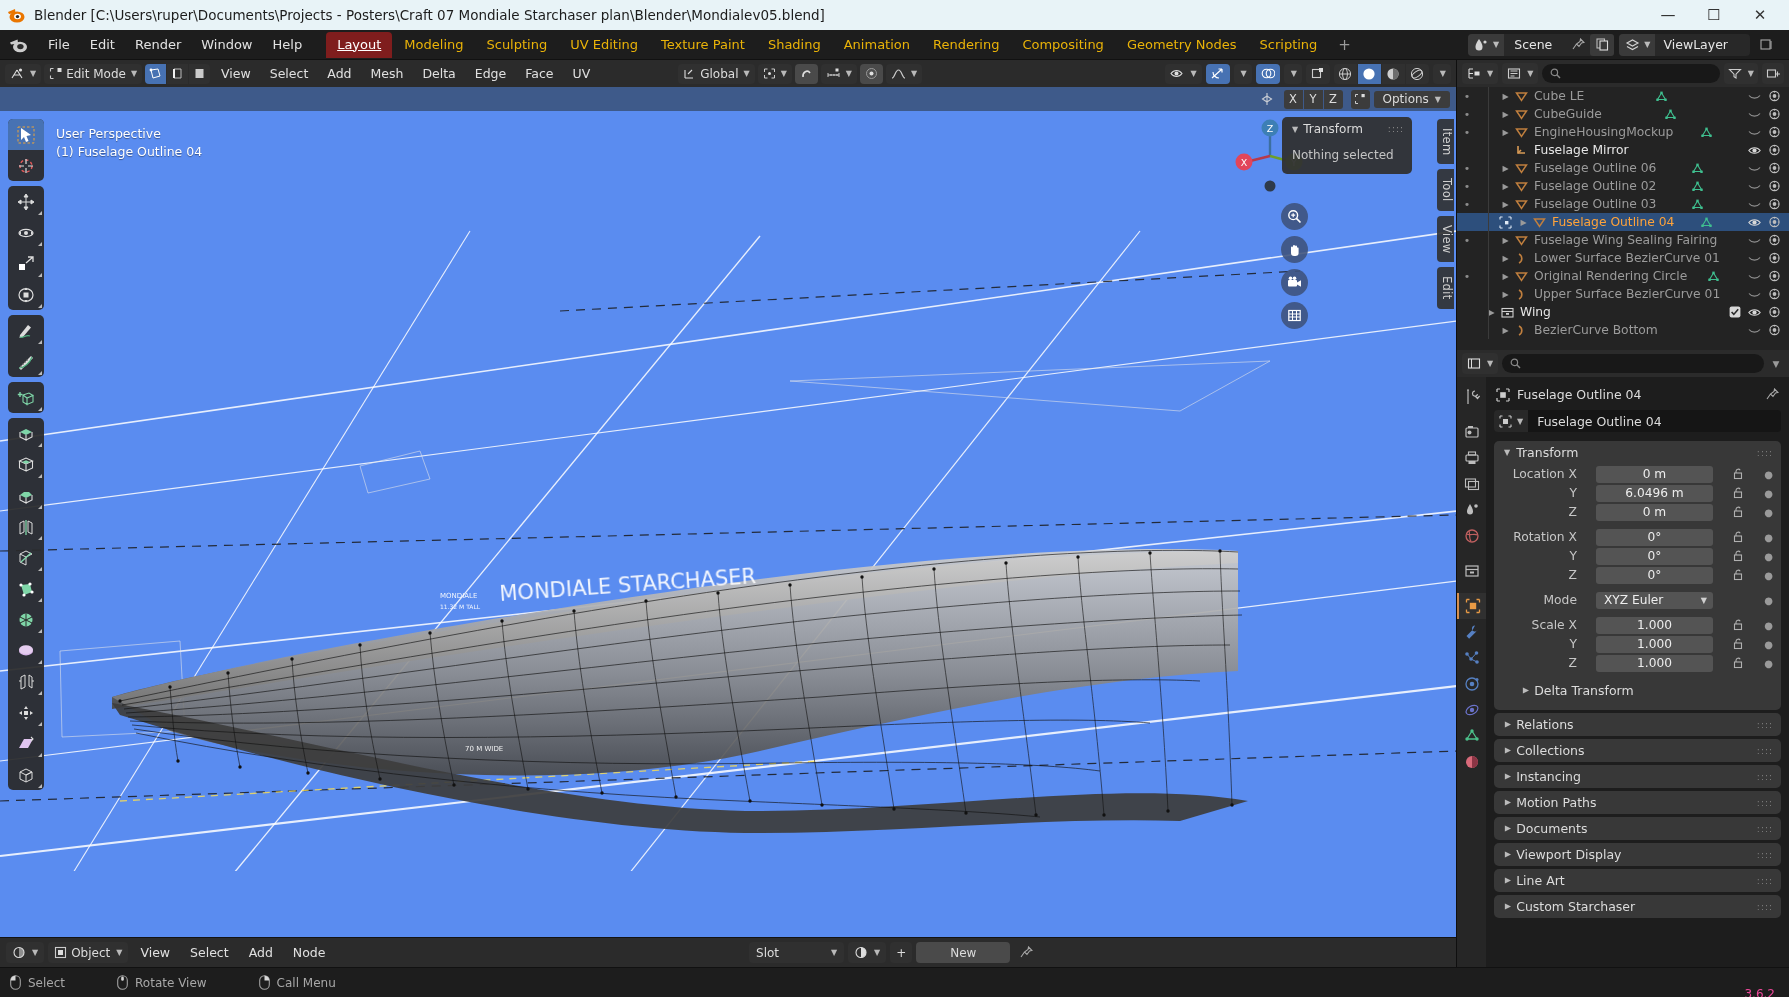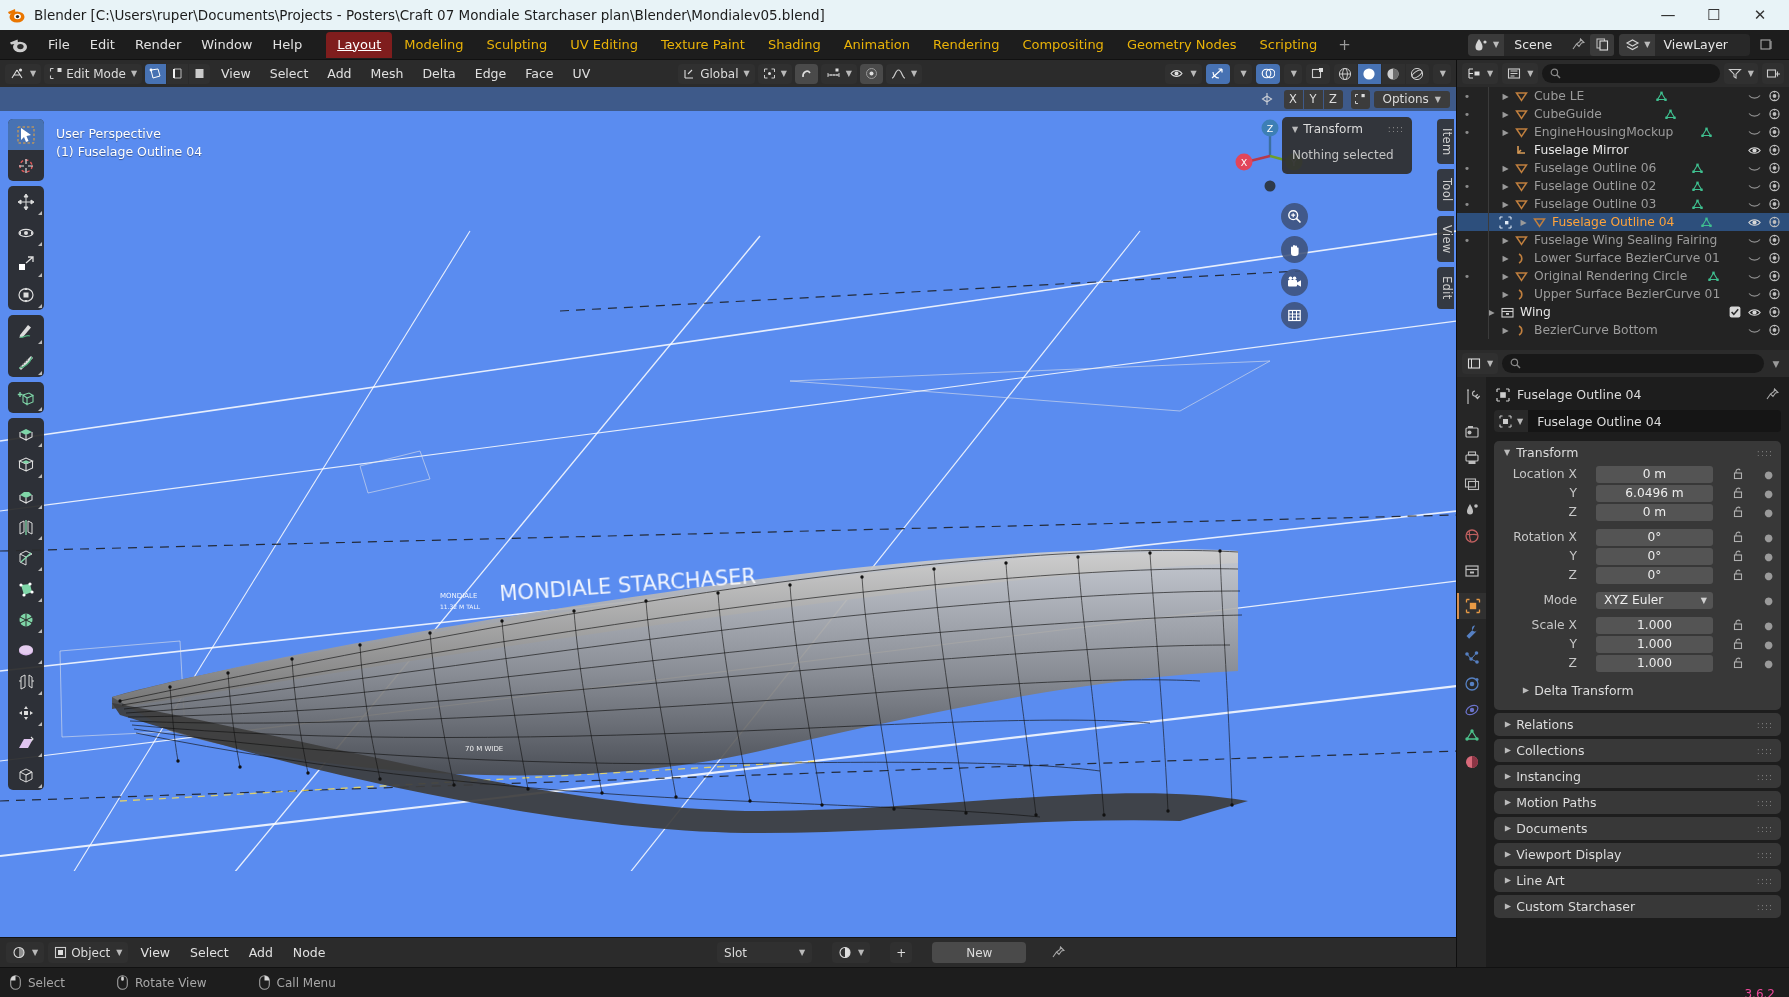--- a/index.html
+++ b/index.html
@@ -108,21 +108,21 @@
      gap:5px; z-index:6; }
   .vtab { width:17px; padding:9px 0; background:#303030e8; border-radius:4px 0 0 4px;
      writing-mode:vertical-rl; text-align:center; font-size:11.5px; color:#cfcfcf;
      letter-spacing:.3px; }
 
   
   #node-hdr { height:30px; background:#2b2b2b; display:flex; align-items:center;
      padding:0 6px; gap:4px; border-top:1px solid #131313; }
   .nbox { display:flex; align-items:center; background:#303030; border-radius:4px;
     height:21px; padding:0 6px; gap:4px; font-size:12px; }
-  .node-center { margin-left:auto; margin-right:auto; display:flex; align-items:center; gap:20px;}
+  .node-center { margin-left:auto; margin-right:auto; display:flex; align-items:center; gap:4px;}
   .slot-box { width:95px; display:flex; align-items:center; justify-content:space-between;
      background:#303030; border-radius:4px; height:21px; padding:0 7px; font-size:12px;}
   .new-btn { background:#4a4a4a; border-radius:4px; height:21px; padding:0 34px;
      display:flex; align-items:center; font-size:12px; }
 
   
   #right-col { width:332px; display:flex; flex-direction:column; background:#1d1d1d; }
 
   
   #outliner { height:290px; background:#232323; display:flex; flex-direction:column; }

